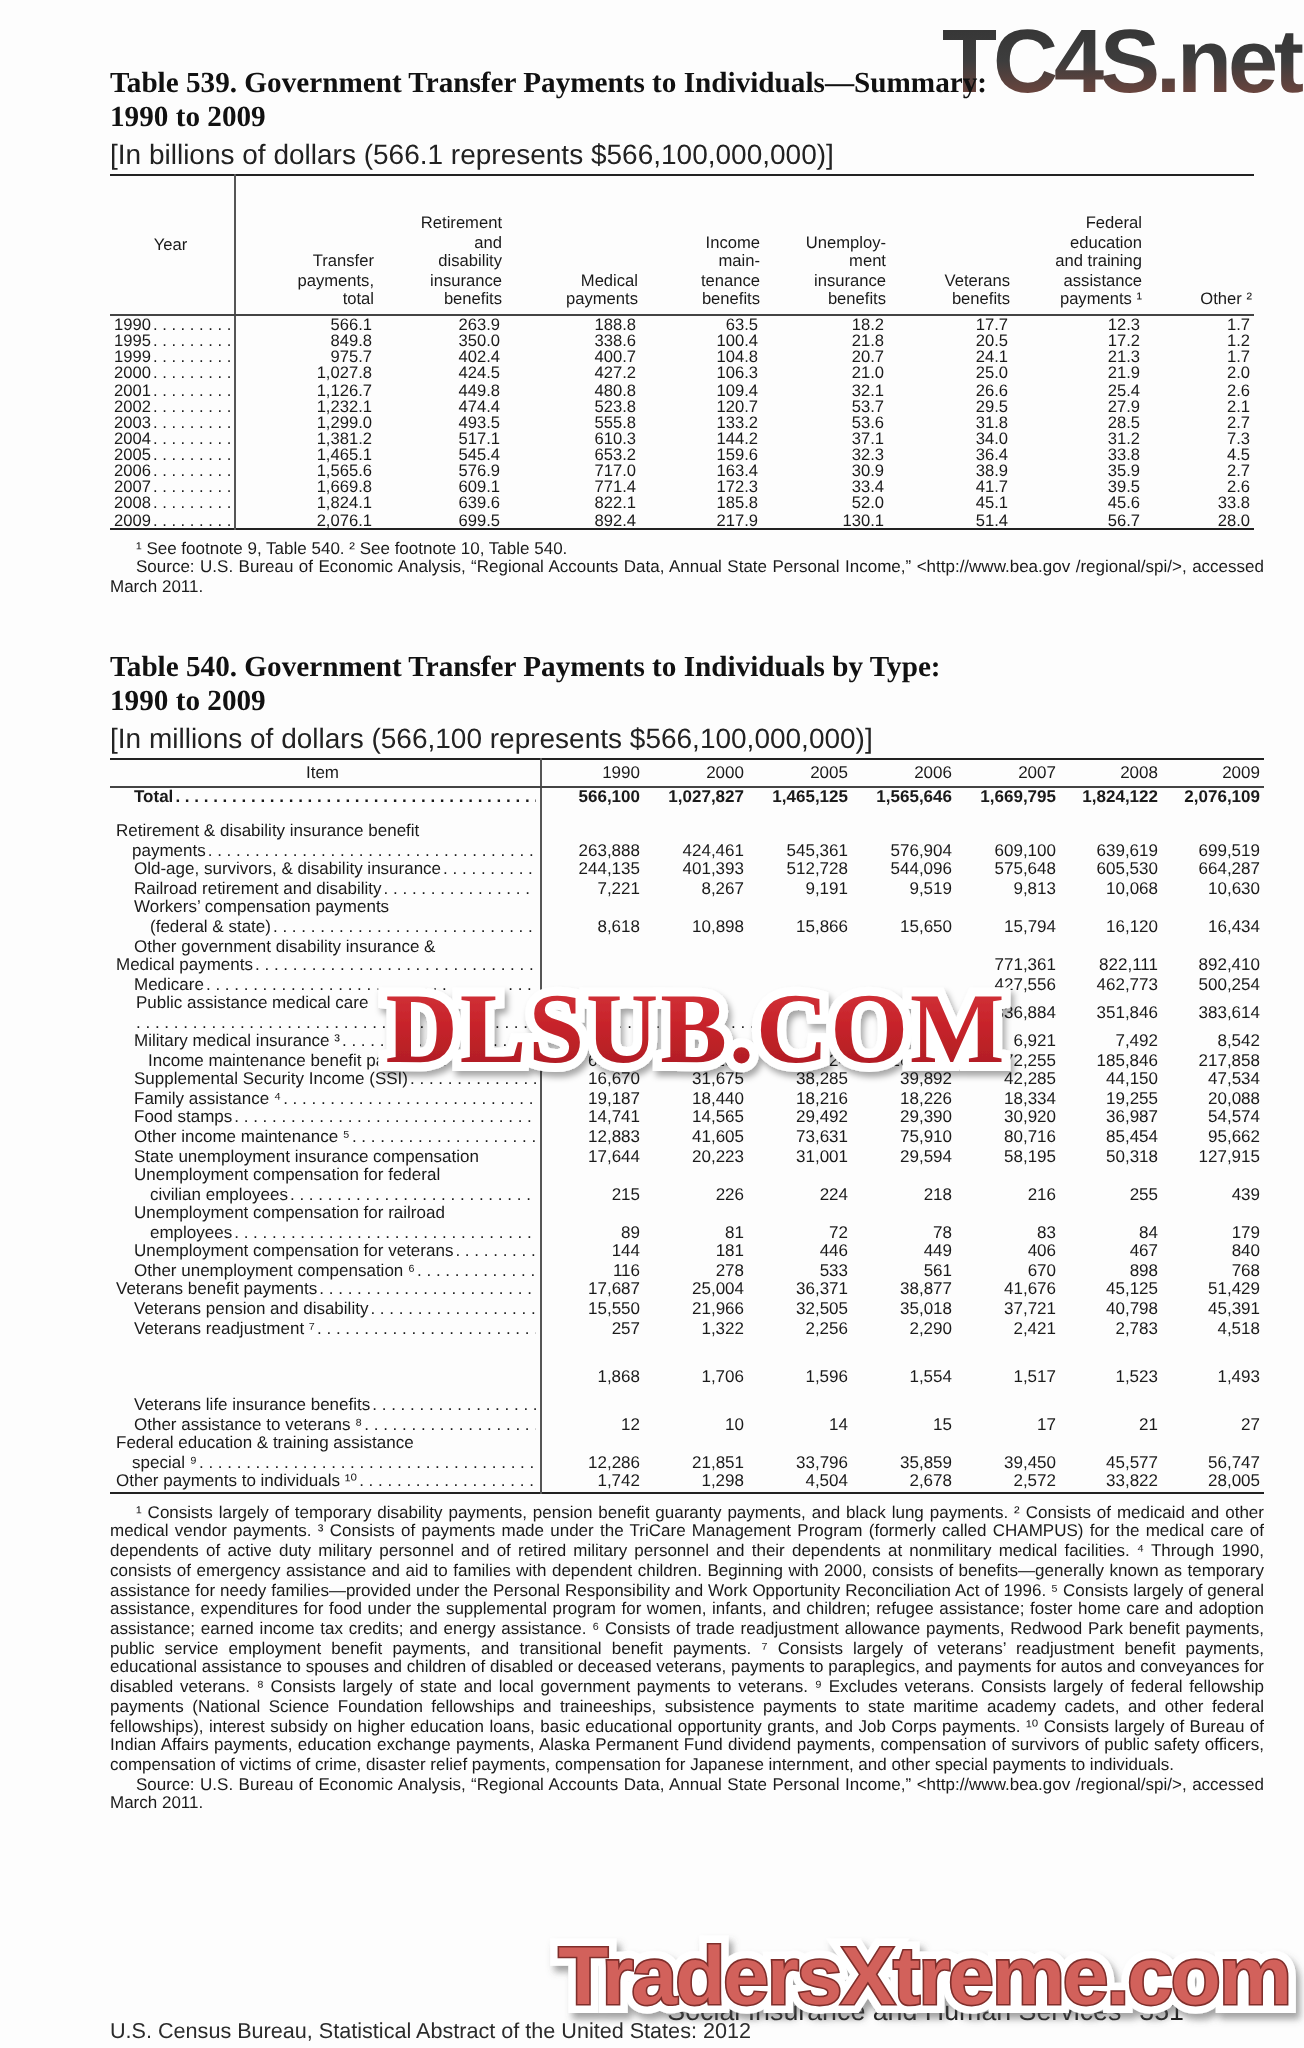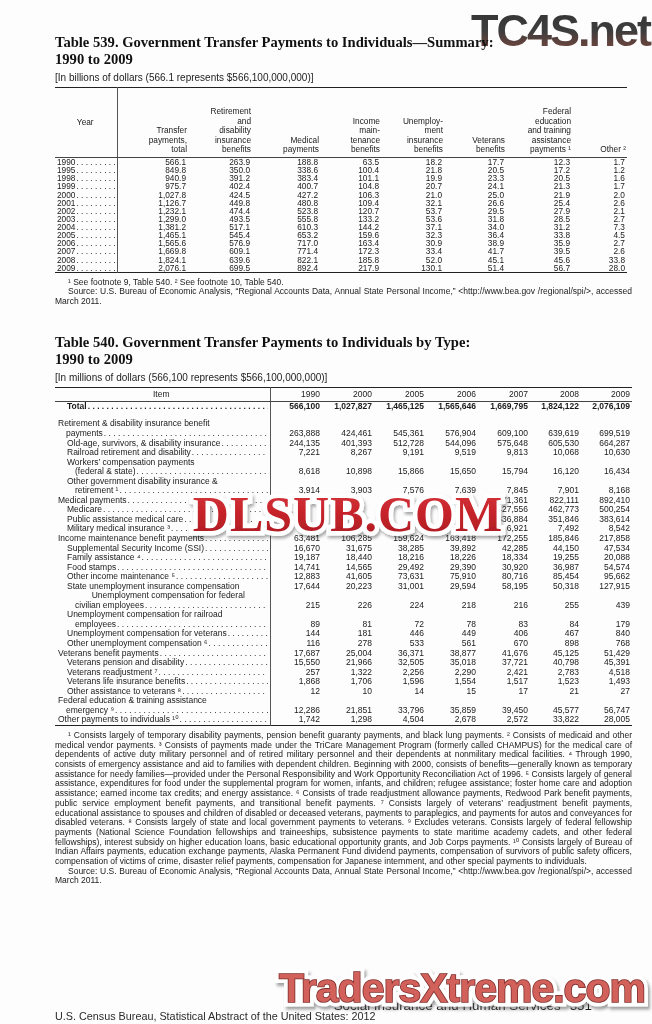--- a/index.html
+++ b/index.html
@@ -2,21 +2,21 @@
 <html><head>
 <meta charset="utf-8">
 <style>
   html,body{margin:0;padding:0;background:#e8e8e8;}
   #page{position:relative;width:652px;height:1024px;background:#fdfdfd;margin:0 auto;
         overflow:hidden;font-family:"Liberation Sans","DejaVu Sans",sans-serif;color:#1a1a1a;}
   #content{position:absolute;left:55px;top:34px;width:577px;}
   .ttl{font-family:"Liberation Serif","DejaVu Serif",serif;font-weight:bold;font-size:14.6px;
        line-height:17px;margin:0 0 4px 0;white-space:pre-line;color:#111;}
   .ttl.t2{margin-top:27px;}
-  .note{font-size:10px;line-height:11px;margin:0 0 4px 0;color:#222;}
+  .note{font-size:14px;line-height:11px;margin:0 0 4px 0;color:#222;}
   table{table-layout:fixed;border-collapse:collapse;border-spacing:0;}
   .t539{width:572px;border-top:1.6px solid #222;border-bottom:1.1px solid #222;}
   .t540{width:577px;border-top:1.6px solid #222;border-bottom:1.3px solid #222;}
   th{font-weight:normal;}
   .t539 thead th{height:70px;box-sizing:border-box;vertical-align:bottom;text-align:right;
        font-size:8.3px;line-height:9.6px;white-space:pre-line;padding:2px 1px 2px 0;
        border-bottom:0.9px solid #444;}
   .t539 thead th.yhead{text-align:center;vertical-align:middle;border-right:1px solid #555;}
   .t539 td{font-size:8.3px;line-height:8.12px;padding:0;}
   .t539 td.ycell{border-right:1px solid #555;}
@@ -139,36 +139,20 @@
             <td class="num">338.6</td>
             <td class="num">100.4</td>
             <td class="num">21.8</td>
             <td class="num">20.5</td>
             <td class="num">17.2</td>
             <td class="num">1.2</td>
           </tr>
           <tr>
             <td class="ycell">
               <div class="lf">
-                <span class="yr">1998</span>
-                <span class="leader"></span>
-              </div>
-            </td>
-            <td class="num">940.9</td>
-            <td class="num">391.2</td>
-            <td class="num">383.4</td>
-            <td class="num">101.1</td>
-            <td class="num">19.9</td>
-            <td class="num">23.3</td>
-            <td class="num">20.5</td>
-            <td class="num">1.6</td>
-          </tr>
-          <tr>
-            <td class="ycell">
-              <div class="lf">
                 <span class="yr">1999</span>
                 <span class="leader"></span>
               </div>
             </td>
             <td class="num">975.7</td>
             <td class="num">402.4</td>
             <td class="num">400.7</td>
             <td class="num">104.8</td>
             <td class="num">20.7</td>
             <td class="num">24.1</td>
@@ -467,35 +451,20 @@
           <tr>
             <td class="lbl">
               <div class="lf" style="padding-left: 12px;">
                 <span class="txt">Other government disability insurance &amp;</span>
               </div>
             </td>
             <td colspan="7"></td>
           </tr>
           <tr>
             <td class="lbl">
-              <div class="lf" style="padding-left: 20px;">
-                <span class="txt">retirement ¹</span>
-                <span class="leader"></span>
-              </div>
-            </td>
-            <td class="num">3,914</td>
-            <td class="num">3,903</td>
-            <td class="num">7,576</td>
-            <td class="num">7,639</td>
-            <td class="num">7,845</td>
-            <td class="num">7,901</td>
-            <td class="num">8,168</td>
-          </tr>
-          <tr>
-            <td class="lbl">
               <div class="lf" style="padding-left: 3px;">
                 <span class="txt">Medical payments</span>
                 <span class="leader"></span>
               </div>
             </td>
             <td class="num"></td>
             <td class="num"></td>
             <td class="num"></td>
             <td class="num"></td>
             <td class="num">771,361</td>
@@ -512,21 +481,21 @@
             <td class="num"></td>
             <td class="num"></td>
             <td class="num"></td>
             <td class="num"></td>
             <td class="num">427,556</td>
             <td class="num">462,773</td>
             <td class="num">500,254</td>
           </tr>
           <tr>
             <td class="lbl">
-              <div class="lf" style="padding-left: 12px;">
+              <div class="lf" style="padding-left: 12px; flex-direction: column;">
                 <span class="txt">Public assistance medical care</span>
                 <span class="leader"></span>
               </div>
             </td>
             <td class="num"></td>
             <td class="num"></td>
             <td class="num"></td>
             <td class="num"></td>
             <td class="num">336,884</td>
             <td class="num">351,846</td>
@@ -542,21 +511,21 @@
             <td class="num"></td>
             <td class="num"></td>
             <td class="num"></td>
             <td class="num"></td>
             <td class="num">6,921</td>
             <td class="num">7,492</td>
             <td class="num">8,542</td>
           </tr>
           <tr>
             <td class="lbl">
-              <div class="lf" style="padding-left: 3px;">
+              <div class="lf" style="padding-left: 3px; margin-left: 16px;">
                 <span class="txt">Income maintenance benefit payments</span>
                 <span class="leader"></span>
               </div>
             </td>
             <td class="num">63,481</td>
             <td class="num">106,285</td>
             <td class="num">159,624</td>
             <td class="num">163,418</td>
             <td class="num">172,255</td>
             <td class="num">185,846</td>
@@ -632,21 +601,21 @@
             <td class="num">17,644</td>
             <td class="num">20,223</td>
             <td class="num">31,001</td>
             <td class="num">29,594</td>
             <td class="num">58,195</td>
             <td class="num">50,318</td>
             <td class="num">127,915</td>
           </tr>
           <tr>
             <td class="lbl">
-              <div class="lf" style="padding-left: 12px; justify-content: center;">
+              <div class="lf" style="padding-left: 12px;">
                 <span class="txt">Unemployment compensation for federal</span>
               </div>
             </td>
             <td colspan="7"></td>
           </tr>
           <tr>
             <td class="lbl">
               <div class="lf" style="padding-left: 20px;">
                 <span class="txt">civilian employees</span>
                 <span class="leader"></span>
@@ -753,21 +722,21 @@
             <td class="num">257</td>
             <td class="num">1,322</td>
             <td class="num">2,256</td>
             <td class="num">2,290</td>
             <td class="num">2,421</td>
             <td class="num">2,783</td>
             <td class="num">4,518</td>
           </tr>
           <tr>
             <td class="lbl">
-              <div class="lf" style="padding-left: 12px;">
+              <div class="lf" style="padding-left: 12px; margin-top: 29px;">
                 <span class="txt">Veterans life insurance benefits</span>
                 <span class="leader"></span>
               </div>
             </td>
             <td class="num">1,868</td>
             <td class="num">1,706</td>
             <td class="num">1,596</td>
             <td class="num">1,554</td>
             <td class="num">1,517</td>
             <td class="num">1,523</td>
@@ -792,21 +761,21 @@
             <td class="lbl">
               <div class="lf" style="padding-left: 3px;">
                 <span class="txt">Federal education &amp; training assistance</span>
               </div>
             </td>
             <td colspan="7"></td>
           </tr>
           <tr>
             <td class="lbl">
               <div class="lf" style="padding-left: 11px;">
-                <span class="txt">emergency ⁹</span>
+                <span class="txt">special ⁹</span>
                 <span class="leader"></span>
               </div>
             </td>
             <td class="num">12,286</td>
             <td class="num">21,851</td>
             <td class="num">33,796</td>
             <td class="num">35,859</td>
             <td class="num">39,450</td>
             <td class="num">45,577</td>
             <td class="num">56,747</td>

